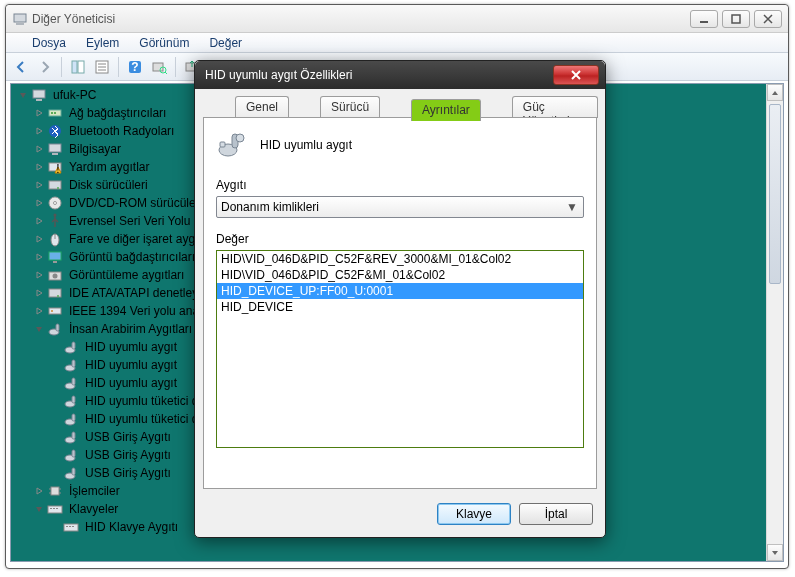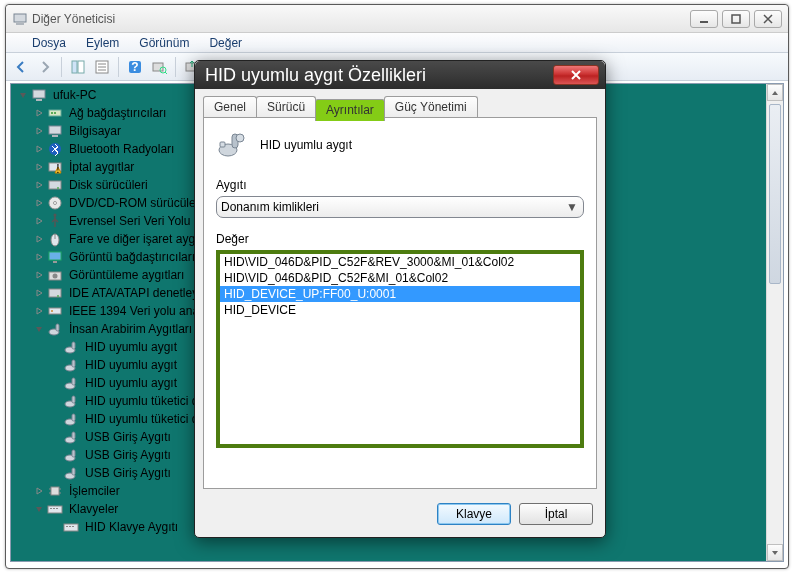--- a/index.html
+++ b/index.html
@@ -67,49 +67,49 @@
 .dialog {
   position: absolute; left: 194px; top: 60px; width: 412px; height: 478px;
   border: 1px solid #222; border-radius: 5px; background: #f0f0f0;
   box-shadow: 0 4px 18px rgba(0,0,0,.5); z-index: 10;
 }
 .dlg-titlebar {
   height: 28px; background: linear-gradient(#4a4a4a,#2c2c2c);
   border-radius: 5px 5px 0 0; display: flex; align-items: center;
   color: #fff; padding-left: 10px;
 }
-.dlg-titlebar .title { flex: 1; font-size: 18px; }
+.dlg-titlebar .title { flex: 1; font-size: 12px; }
 .dlg-close {
   width: 46px; height: 20px; margin-right: 6px; margin-top:-1px;
   background: linear-gradient(#e77,#c33 45%,#b22 55%,#d55);
   border: 1px solid #832; border-radius: 3px;
   display:flex;align-items:center;justify-content:center;color:#fff;font-weight:bold;
 }
 .dlg-body { position: absolute; left: 8px; right: 8px; top: 34px; bottom: 8px; }
 .tabs { display:flex; height:22px; position:relative; }
 .tab {
   border:1px solid #9c9c9c; border-bottom:none; background: linear-gradient(#fdfdfd,#ececec);
   padding: 3px 10px 9px; margin-right:-1px; border-radius:3px 3px 0 0;
-  position:relative; top:1px; color:#333;
+  position:relative; top:1px; color:#333;margin-left:32px;
 }
 .tab.active { background:#84cc16; z-index:2; padding-bottom:2px; top:4px; }
 .tab-panel {
   position:absolute; left:0; right:0; top:22px; bottom:40px;
   border:1px solid #9c9c9c; background:#fff; padding:10px 12px;
 }
 .dev-header{ display:flex; align-items:center; gap:10px; margin-bottom:16px; }
 .dev-header .big-icon{ width:34px; height:34px; }
 .label { display:block; margin-bottom:4px; }
 .combo {
   width:100%; height:22px; border:1px solid #828790; background:linear-gradient(#fff,#ececec);
-  display:flex; align-items:center; padding:0 4px; justify-content:space-between; border-radius:7px;
+  display:flex; align-items:center; padding:0 4px; justify-content:space-between; border-radius:2px;
 }
 .combo .arrow { width:14px;height:14px;display:flex;align-items:center;justify-content:center;color:#555; }
 .value-box {
-  width:100%; height:198px; border:4px solid #4d7c0f; background:#fff; margin-top:2px; overflow:auto;
+  width:100%; height:198px; border:1px solid #4d7c0f; background:#fff; margin-top:2px; overflow:auto;
 }
 .value-box div{ padding:1px 4px; }
 .value-box .sel{ background:#3399ff; color:#fff; }
 .dlg-buttons{ position:absolute; right:4px; bottom:4px; display:flex; gap:8px; }
 .btn {
   min-width:74px; height:22px; border:1px solid #707070; border-radius:3px;
   background:linear-gradient(#fdfdfd,#e2e2e2); display:flex;align-items:center;justify-content:center;
 }
 .btn.default { border-color:#2e82c4; box-shadow:0 0 0 1px #8cc8f0 inset; background:linear-gradient(#f3faff,#cfe8fb); }
 </style>
@@ -240,54 +240,54 @@
                 <span class="node-label">Ağ bağdaştırıcıları</span>
               </li>
               <li>
                 <span class="expander">
                   <svg width="10" height="10" viewBox="0 0 10 10">
                     <path d="M3 2 L3 8 L8 5 Z" fill="none" stroke="#888"></path>
                   </svg>
                 </span>
                 <span class="nodeicon">
                   <svg viewBox="0 0 16 16">
+                    <circle cx="8" cy="8" r="6" fill="#1e5fbf"></circle>
+                    <path d="M8 3 L11 6 L8 9 L11 12 L8 15 M5 5 L11 11 M5 11 L11 5" stroke="#fff" stroke-width="1" fill="none"></path>
+                  </svg>
+                </span>
+                <span class="node-label">Bluetooth Radyoları</span>
+              </li>
+              <li>
+                <span class="expander">
+                  <svg width="10" height="10" viewBox="0 0 10 10">
+                    <path d="M3 2 L3 8 L8 5 Z" fill="none" stroke="#888"></path>
+                  </svg>
+                </span>
+                <span class="nodeicon">
+                  <svg viewBox="0 0 16 16">
                     <rect x="2" y="3" width="12" height="8" fill="#d4d9df" stroke="#7a8693"></rect>
                     <rect x="5" y="12" width="6" height="2" fill="#b0b6bd"></rect>
                   </svg>
                 </span>
                 <span class="node-label">Bilgisayar</span>
-              </li>
-              <li>
-                <span class="expander">
-                  <svg width="10" height="10" viewBox="0 0 10 10">
-                    <path d="M3 2 L3 8 L8 5 Z" fill="none" stroke="#888"></path>
-                  </svg>
-                </span>
-                <span class="nodeicon">
-                  <svg viewBox="0 0 16 16">
-                    <circle cx="8" cy="8" r="6" fill="#1e5fbf"></circle>
-                    <path d="M8 3 L11 6 L8 9 L11 12 L8 15 M5 5 L11 11 M5 11 L11 5" stroke="#fff" stroke-width="1" fill="none"></path>
-                  </svg>
-                </span>
-                <span class="node-label">Bluetooth Radyoları</span>
               </li>
               <li>
                 <span class="expander">
                   <svg width="10" height="10" viewBox="0 0 10 10">
                     <path d="M3 2 L3 8 L8 5 Z" fill="none" stroke="#888"></path>
                   </svg>
                 </span>
                 <span class="nodeicon">
                   <svg viewBox="0 0 16 16">
                     <rect x="2" y="4" width="12" height="8" fill="#e0e6ec" stroke="#888"></rect>
                     <path d="M11 8 L14 14 L8 14 Z" fill="#fc3" stroke="#c80"></path>
                     <text x="11" y="13.5" text-anchor="middle" font-size="6" fill="#000">!</text>
                   </svg>
                 </span>
-                <span class="node-label">İptal aygıtlar</span>
+                <span class="node-label">Yardım aygıtlar</span>
               </li>
               <li>
                 <span class="expander">
                   <svg width="10" height="10" viewBox="0 0 10 10">
                     <path d="M3 2 L3 8 L8 5 Z" fill="none" stroke="#888"></path>
                   </svg>
                 </span>
                 <span class="nodeicon">
                   <svg viewBox="0 0 16 16">
                     <rect x="2" y="4" width="12" height="8" fill="#d4d9df" stroke="#888"></rect>

